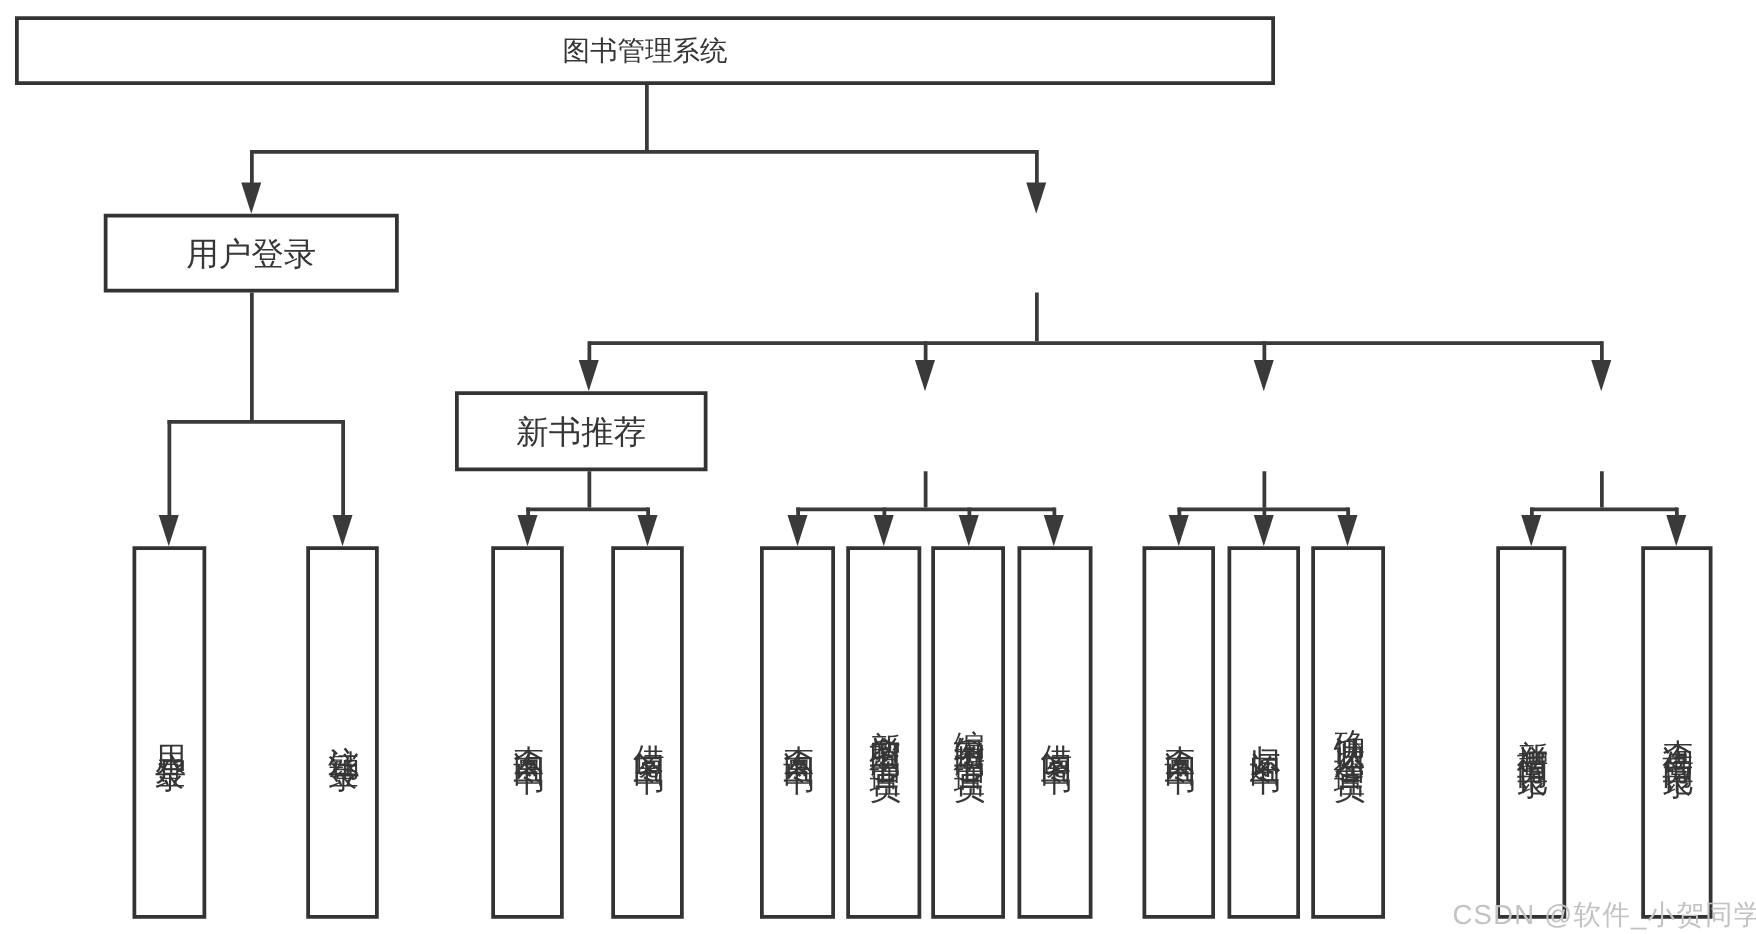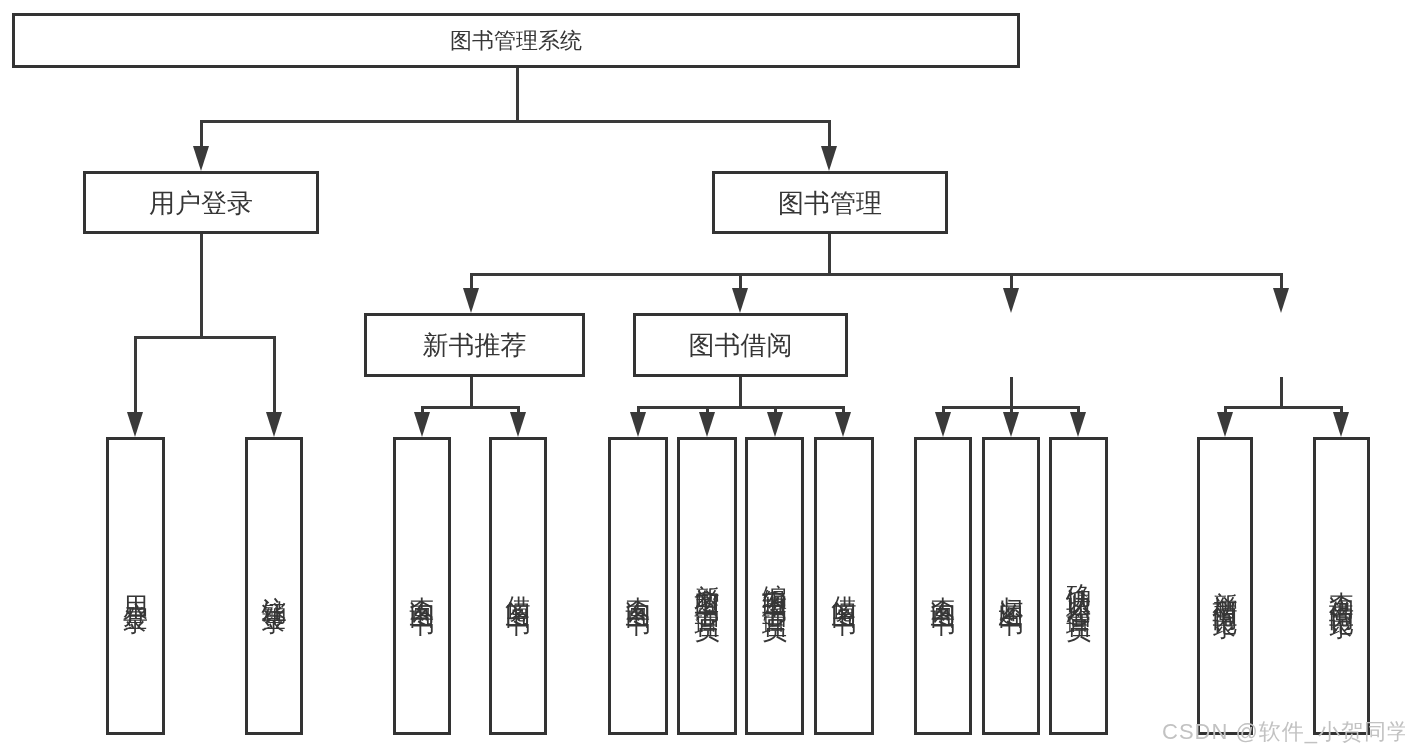--- a/index.html
+++ b/index.html
@@ -45,47 +45,41 @@
   <div class="vline" style="left:516px;top:68px;height:52px;"></div>
   <div class="hline" style="left:200px;top:120px;width:630px;"></div>
   <div class="vline" style="left:200px;top:120px;height:28px;"></div>
   <div class="arrow" style="left:193px;top:146px;"></div>
   <div class="vline" style="left:828px;top:120px;height:28px;"></div>
   <div class="arrow" style="left:821px;top:146px;"></div>
 
   <div class="node" style="left:83px;top:171px;width:236px;height:63px;">
     <span class="hlabel">用户登录</span>
   </div>
-  <div class="node" style="left:712px;top:171px;width:236px;height:63px;">
-    <span class="hlabel">图书管理</span>
-  </div>
 
   <div class="vline" style="left:200px;top:234px;height:102px;"></div>
   <div class="hline" style="left:134px;top:336px;width:140px;"></div>
   <div class="vline" style="left:134px;top:336px;height:78px;"></div>
   <div class="arrow" style="left:127px;top:412px;"></div>
   <div class="vline" style="left:273px;top:336px;height:78px;"></div>
   <div class="arrow" style="left:266px;top:412px;"></div>
 
   <div class="vline" style="left:828px;top:234px;height:39px;"></div>
   <div class="hline" style="left:471px;top:273px;width:811px;"></div>
   <div class="vline" style="left:470px;top:273px;height:17px;"></div>
   <div class="arrow" style="left:463px;top:288px;"></div>
   <div class="vline" style="left:739px;top:273px;height:17px;"></div>
   <div class="arrow" style="left:732px;top:288px;"></div>
   <div class="vline" style="left:1010px;top:273px;height:17px;"></div>
   <div class="arrow" style="left:1003px;top:288px;"></div>
   <div class="vline" style="left:1280px;top:273px;height:17px;"></div>
   <div class="arrow" style="left:1273px;top:288px;"></div>
 
-  <div class="node" style="left:364px;top:313px;width:221px;height:64px;">
+  <div class="node" style="left:364px;top:313px;width:202px;height:64px;">
     <span class="hlabel">新书推荐</span>
-  </div>
-  <div class="node" style="left:633px;top:313px;width:215px;height:64px;">
-    <span class="hlabel">图书借阅</span>
   </div>
 
   <div class="vline" style="left:470px;top:377px;height:29px;"></div>
   <div class="hline" style="left:421px;top:406px;width:98px;"></div>
   <div class="vline" style="left:421px;top:406px;height:8px;"></div>
   <div class="arrow" style="left:414px;top:412px;"></div>
   <div class="vline" style="left:517px;top:406px;height:8px;"></div>
   <div class="arrow" style="left:510px;top:412px;"></div>
 
   <div class="vline" style="left:739px;top:377px;height:29px;"></div>

